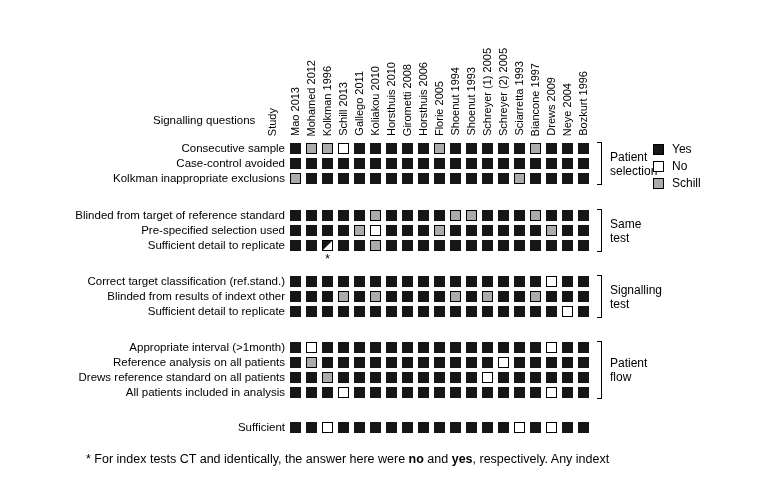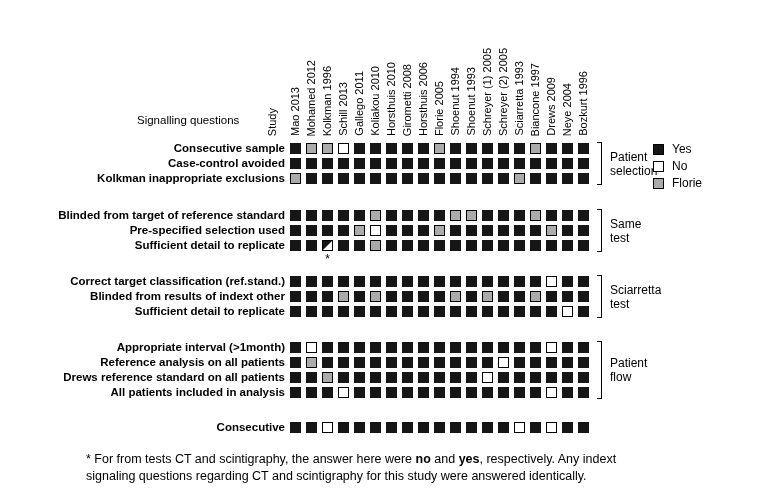--- a/index.html
+++ b/index.html
@@ -1,21 +1,21 @@
 <!DOCTYPE html>
 <html><head>
 <meta charset="utf-8">
 <style>
   html,body{margin:0;padding:0;background:#fff;}
   #figure{position:relative;width:777px;height:495px;background:#ffffff;
           font-family:"Liberation Sans",sans-serif;color:#000;overflow:hidden;}
-  .hlabel{position:absolute;font-size:11.5px;white-space:nowrap;}
+  .hlabel{position:absolute;font-size:11.5px;white-space:nowrap;margin-left:16px;}
   .col-header{position:absolute;writing-mode:vertical-rl;transform:rotate(180deg);
               font-size:11px;line-height:13px;white-space:nowrap;}
-  .row-label{position:absolute;font-size:11.5px;line-height:13px;white-space:nowrap;text-align:center;font-weight:bold;}
+  .row-label{position:absolute;font-size:11.5px;line-height:13px;white-space:nowrap;text-align:center;}
   .cell{position:absolute;width:11px;height:11px;box-sizing:border-box;border:1px solid #000;}
   .cell-Y{background:#161616;border-color:#161616;}
   .cell-N{background:#ffffff;}
   .cell-U{background:#ababab;}
   .cell-S{background:linear-gradient(to bottom right,#161616 46%,#ffffff 54%);}
   .bracket{position:absolute;width:5px;border:1.5px solid #000;border-left:none;box-sizing:border-box;}
   .group-label{position:absolute;font-size:12px;line-height:14px;white-space:nowrap;}
   .legend-item{position:absolute;width:90px;height:13px;}
   .legend-swatch{position:absolute;left:0;top:0;width:11px;height:11px;box-sizing:border-box;border:1px solid #000;}
   .legend-text{position:absolute;left:19px;top:-2px;font-size:12px;white-space:nowrap;}
@@ -57,21 +57,21 @@
       <div class="row-label" style="right: 492px; top: 209px;">Blinded from target of reference standard</div>
       <div class="row-label" style="right: 492px; top: 224px;">Pre-specified selection used</div>
       <div class="row-label" style="right: 492px; top: 239px;">Sufficient detail to replicate</div>
       <div class="row-label" style="right: 492px; top: 275px;">Correct target classification (ref.stand.)</div>
       <div class="row-label" style="right: 492px; top: 290px;">Blinded from results of indext other</div>
       <div class="row-label" style="right: 492px; top: 305px;">Sufficient detail to replicate</div>
       <div class="row-label" style="right: 492px; top: 341px;">Appropriate interval (&gt;1month)</div>
       <div class="row-label" style="right: 492px; top: 356px;">Reference analysis on all patients</div>
       <div class="row-label" style="right: 492px; top: 371px;">Drews reference standard on all patients</div>
       <div class="row-label" style="right: 492px; top: 386px;">All patients included in analysis</div>
-      <div class="row-label" style="right: 492px; top: 421px;">Consecutive</div>
+      <div class="row-label" style="right: 492px; top: 421px;">Sufficient</div>
     </div>
   <div id="matrix">
       <div class="cell cell-Y" style="left: 290px; top: 143px;"></div>
       <div class="cell cell-U" style="left: 306px; top: 143px;"></div>
       <div class="cell cell-U" style="left: 322px; top: 143px;"></div>
       <div class="cell cell-N" style="left: 338px; top: 143px;"></div>
       <div class="cell cell-Y" style="left: 354px; top: 143px;"></div>
       <div class="cell cell-Y" style="left: 370px; top: 143px;"></div>
       <div class="cell cell-Y" style="left: 386px; top: 143px;"></div>
       <div class="cell cell-Y" style="left: 402px; top: 143px;"></div>
@@ -344,37 +344,37 @@
   <div id="group-labels">
       <div class="group-label" style="left: 610px; top: 149.5px;">
         <div>Patient</div>
         <div>selection</div>
       </div>
       <div class="group-label" style="left: 610px; top: 216.5px;">
         <div>Same</div>
         <div>test</div>
       </div>
       <div class="group-label" style="left: 610px; top: 282.5px;">
-        <div>Sciarretta</div>
+        <div>Signalling</div>
         <div>test</div>
       </div>
       <div class="group-label" style="left: 610px; top: 356px;">
         <div>Patient</div>
         <div>flow</div>
       </div>
     </div>
   <div id="legend">
       <div class="legend-item" style="left: 653px; top: 144px;">
         <div class="legend-swatch" style="background: rgb(22, 22, 22);"></div>
         <div class="legend-text">Yes</div>
       </div>
       <div class="legend-item" style="left: 653px; top: 161px;">
         <div class="legend-swatch" style="background: rgb(255, 255, 255);"></div>
         <div class="legend-text">No</div>
       </div>
       <div class="legend-item" style="left: 653px; top: 178px;">
         <div class="legend-swatch" style="background: rgb(171, 171, 171);"></div>
-        <div class="legend-text">Florie</div>
+        <div class="legend-text">Schill</div>
       </div>
     </div>
 
-  <div id="footnote"><span>* For from tests CT and scintigraphy, the answer here were </span><b>no</b><span> and </span><b>yes</b><span>, respectively. Any indext</span><br><span>signaling questions regarding CT and scintigraphy for this study were answered identically.</span></div>
+  <div id="footnote"><span>* For index tests CT and identically, the answer here were </span><b>no</b><span> and </span><b>yes</b><span>, respectively. Any indext</span><br></div>
 </div>
 
 </body></html>

